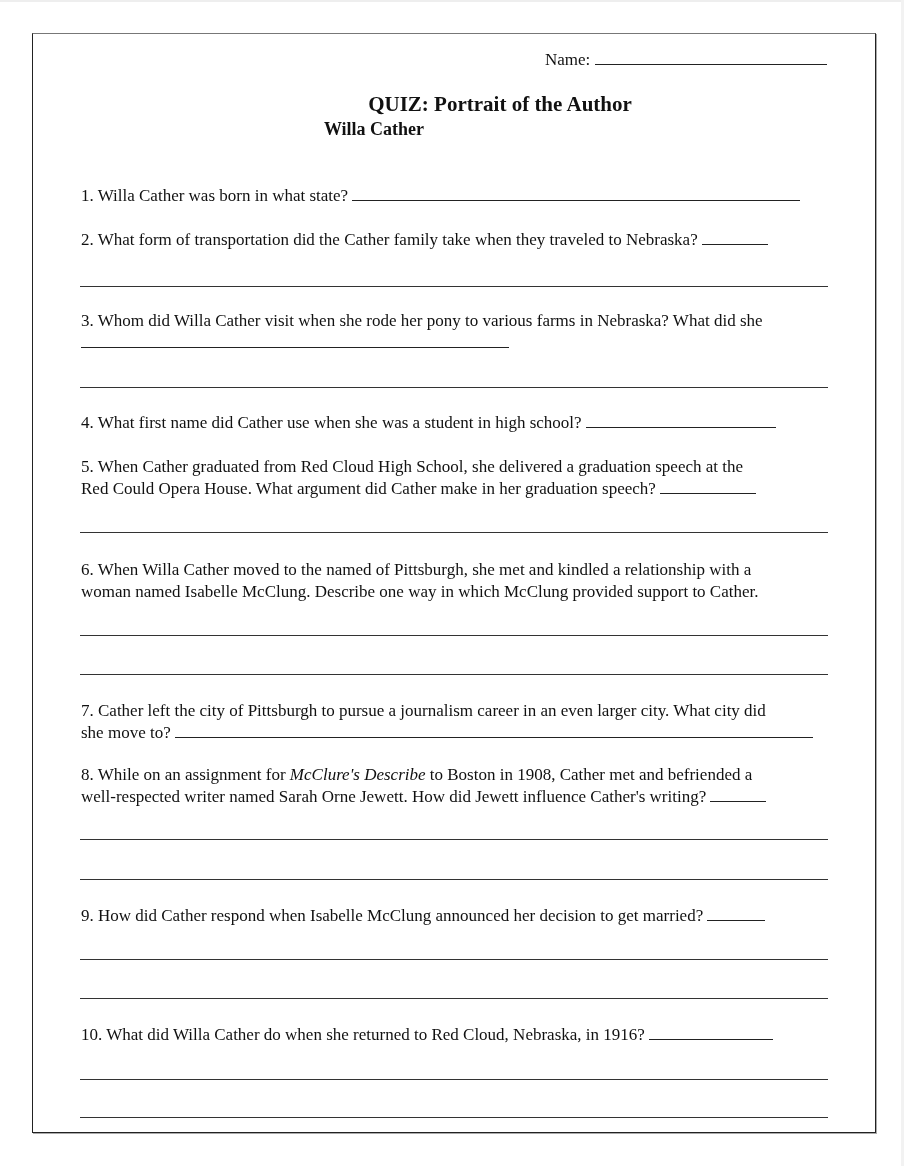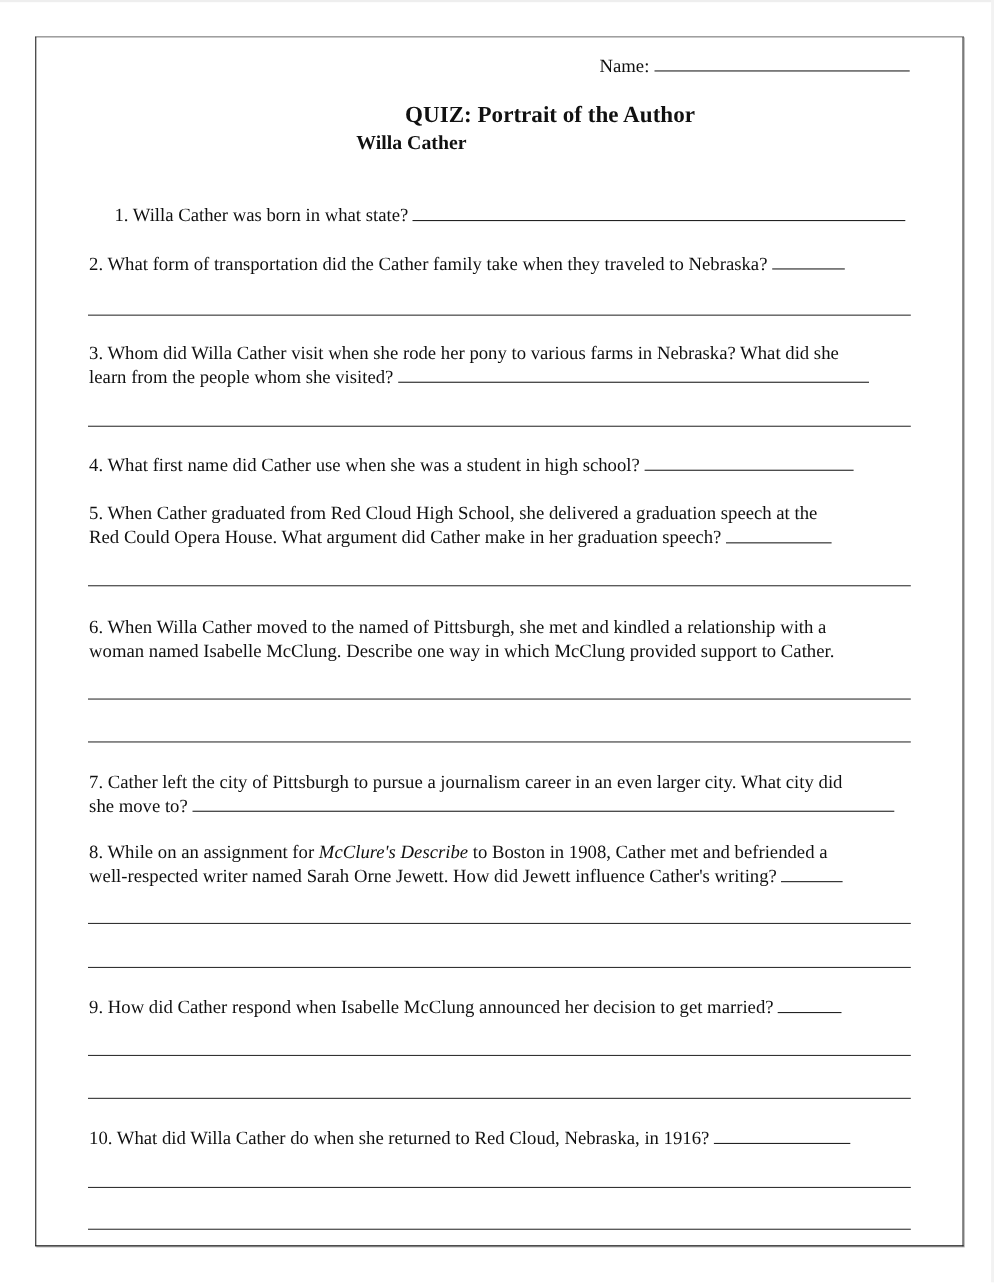--- a/index.html
+++ b/index.html
@@ -25,39 +25,38 @@
 <div class="rightbar"></div>
 <div class="page"></div>
 
 <div class="abs name-row">
   <span>Name:</span>
   <span class="blank" style="width:232px;"></span>
 </div>
 <div class="abs title">QUIZ: Portrait of the Author</div>
 <div class="abs subtitle">Willa Cather</div>
 
-<div class="q" style="top:185px;margin-left:23px;">
+<div class="q" style="top:185px;">
   <span>1.</span>
   <span>Willa Cather was born in what state?</span>
   <span class="blank" style="width:448px;"></span>
 </div>
 
 <div class="q" style="top:229px;">
   <span>2.</span>
   <span>What form of transportation did the Cather family take when they traveled to Nebraska?</span>
   <span class="blank" style="width:66px;"></span>
 </div>
 <div class="line" style="top:285px;"></div>
 
 <div class="q" style="top:310px;">
   <span>3.</span>
   <span>Whom did Willa Cather visit when she rode her pony to various farms in Nebraska?  What did she</span>
 </div>
 <div class="q" style="top:332px;">
-  <span>learn from the people whom she visited?</span>
   <span class="blank" style="width:428px;"></span>
 </div>
 <div class="line" style="top:386px;"></div>
 
 <div class="q" style="top:412px;">
   <span>4.</span>
   <span>What first name did Cather use when she was a student in high school?</span>
   <span class="blank" style="width:190px;"></span>
 </div>
 

